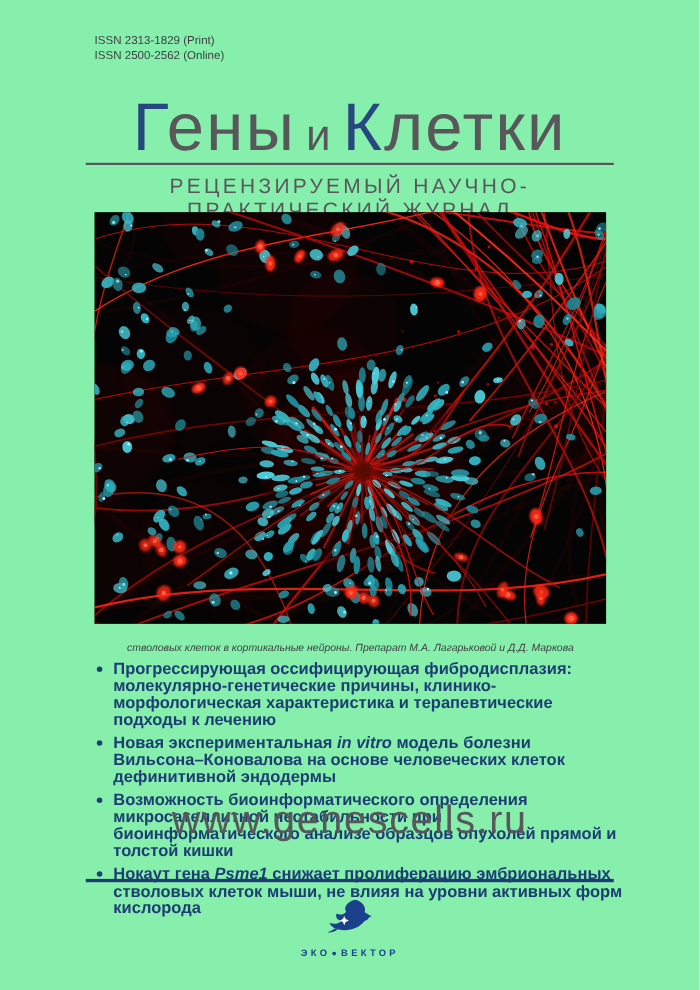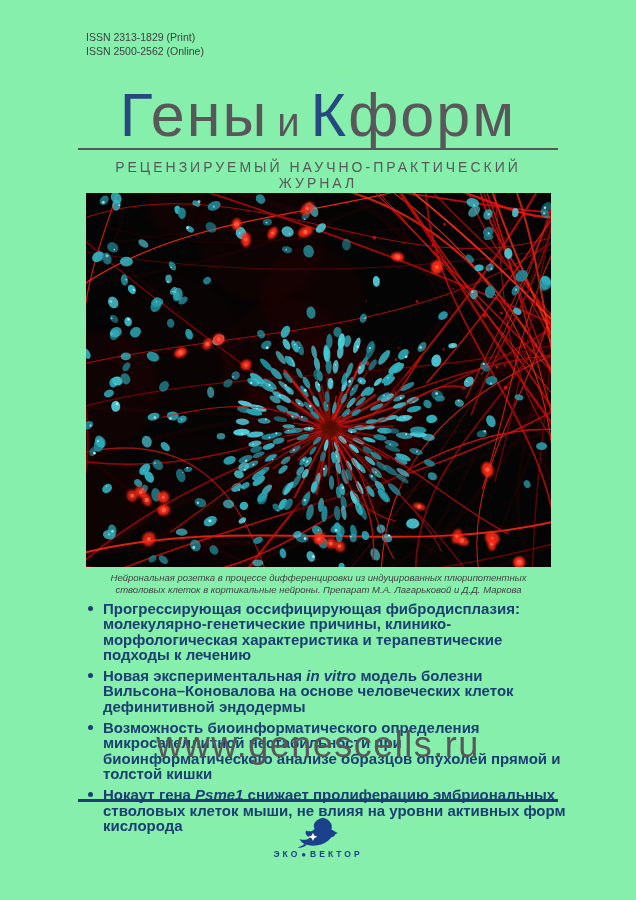--- a/index.html
+++ b/index.html
@@ -8,52 +8,52 @@
 
   .header-issn{position:absolute;left:86px;top:30px;font-size:10.5px;line-height:14px;color:#3e3e40;}
   .header-issue{position:absolute;right:78px;top:28px;text-align:right;font-size:12px;line-height:16px;color:#2e2e30;}
 
   .title{position:absolute;left:78px;top:84px;width:480px;line-height:62px;text-align:center;
          font-size:61px;color:var(--gray-text);letter-spacing:2px;white-space:nowrap;font-weight:normal;}
   .title .initial{color:var(--accent-blue);}
   .title .conn{font-size:40px;margin:0 9px;}
   .title-rule{position:absolute;left:78px;top:148px;width:480px;height:1.5px;background:var(--rule-gray);}
   .subtitle{position:absolute;left:78px;top:159px;width:480px;text-align:center;
-            font-size:14px;letter-spacing:3px;color:var(--gray-text);}
+            font-size:19px;letter-spacing:3px;color:var(--gray-text);}
 
   .figure{position:absolute;left:86px;top:193px;width:465px;margin:0;}
   #micro{display:block;width:465px;height:374px;background:#000;}
   .caption{margin-top:5px;text-align:center;font-style:italic;font-size:9.5px;line-height:11.5px;color:#3f3f41;}
 
   .toc{position:absolute;left:86px;top:601px;width:480px;list-style:none;margin:0;padding:0;}
   .toc li{position:relative;padding-left:17px;margin-bottom:6px;
           font-size:15px;line-height:15.3px;font-weight:bold;color:var(--navy);}
   .bullet-dot{position:absolute;left:2px;top:5px;width:5px;height:5px;border-radius:50%;background:var(--navy);}
 
   .site{position:absolute;left:78px;top:724px;width:480px;text-align:center;
         font-size:36px;letter-spacing:1.5px;color:var(--gray-text);}
   .footer-rule{position:absolute;left:78px;top:799px;width:480px;height:3px;background:var(--navy);}
 
   .logo{position:absolute;left:0;top:817px;width:636px;text-align:center;}
   .logo svg{display:block;margin:0 auto;}
-  .logo-text{margin-top:0;font-size:8.5px;font-weight:bold;letter-spacing:3px;color:var(--logo-blue);}
+  .logo-text{margin-top:12px;font-size:8.5px;font-weight:bold;letter-spacing:3px;color:var(--logo-blue);}
   .logo-text .sep{font-size:8px;margin:0 1px;}
 </style>
 </head>
 <body>
 
 <div class="page">
 
   <div class="header-issn">
     <div>ISSN 2313-1829 (Print)</div>
     <div>ISSN 2500-2562 (Online)</div>
   </div>
 
 
-  <div class="title"><span class="initial">Г</span><span>ены</span><span class="conn">и</span><span class="initial">К</span><span>форм</span></div>
+  <div class="title"><span class="initial">Г</span><span>ены</span><span class="conn">и</span><span class="initial">К</span><span>летки</span></div>
 
   <div class="title-rule"></div>
   <div class="subtitle">РЕЦЕНЗИРУЕМЫЙ НАУЧНО-ПРАКТИЧЕСКИЙ ЖУРНАЛ</div>
 
   <figure class="figure">
     <svg id="micro" viewBox="0 0 465 374">
         <defs>
           <filter id="b1" x="-60%" y="-60%" width="220%" height="220%">
             <feGaussianBlur stdDeviation="1"></feGaussianBlur>
           </filter>
@@ -760,21 +760,21 @@
         <path d="M252.6,240.1 C316.5,260.0 362.5,310.2 422.3,340.9" fill="none" stroke="#c90f0c" stroke-width="1.32" opacity="0.79" stroke-linecap="round"></path>
         <path d="M247.1,244.5 C266.6,282.7 292.0,318.9 287.0,366.4" fill="none" stroke="#c90f0c" stroke-width="1.50" opacity="0.86" stroke-linecap="round"></path>
         <path d="M235.6,240.5 C182.1,267.2 134.0,302.5 84.8,339.1" fill="none" stroke="#c90f0c" stroke-width="1.19" opacity="0.79" stroke-linecap="round"></path>
         <path d="M250.7,242.4 C288.6,277.8 330.2,309.8 355.7,358.5" fill="none" stroke="#c90f0c" stroke-width="0.97" opacity="0.78" stroke-linecap="round"></path>
         <path d="M251.9,228.8 C296.9,229.7 315.1,196.4 335.1,163.7" fill="none" stroke="#c90f0c" stroke-width="1.69" opacity="0.78" stroke-linecap="round"></path>
         <path d="M253.6,232.2 C303.6,248.3 329.0,181.0 379.7,194.9" fill="none" stroke="#c90f0c" stroke-width="1.39" opacity="0.80" stroke-linecap="round"></path>
         <path d="M234.0,234.4 C183.4,205.2 130.6,211.5 75.8,224.5" fill="none" stroke="#e81210" stroke-width="0.92" opacity="0.87" stroke-linecap="round"></path>
         <path d="M248.4,244.0 C283.2,276.8 284.6,325.9 307.9,365.8" fill="none" stroke="#e81210" stroke-width="1.05" opacity="0.80" stroke-linecap="round"></path>
       </svg>
     <figcaption class="caption">
-      <span>Нейрональная розетка в процессе дифференцировки из индуцированных плюрипотентных</span><br>
+      <br>
       <span>стволовых клеток в кортикальные нейроны. Препарат М.А. Лагарьковой и Д.Д. Маркова</span>
     </figcaption>
   </figure>
 
   <ul class="toc" id="toc">
       <li><span class="bullet-dot"></span><span>Прогрессирующая оссифицирующая фибродисплазия: молекулярно-генетические причины, клинико-морфологическая характеристика и терапевтические подходы к лечению</span></li>
       <li><span class="bullet-dot"></span><span>Новая экспериментальная </span><span style="font-style: italic;">in vitro</span><span> модель болезни Вильсона–Коновалова на основе человеческих клеток дефинитивной эндодермы</span></li>
       <li><span class="bullet-dot"></span><span>Возможность биоинформатического определения микросателлитной нестабильности при биоинформатического анализе образцов опухолей прямой и толстой кишки</span></li>
       <li><span class="bullet-dot"></span><span>Нокаут гена </span><span style="font-style: italic;">Psme1</span><span> снижает пролиферацию эмбриональных стволовых клеток мыши, не влияя на уровни активных форм кислорода</span></li>
     </ul>

